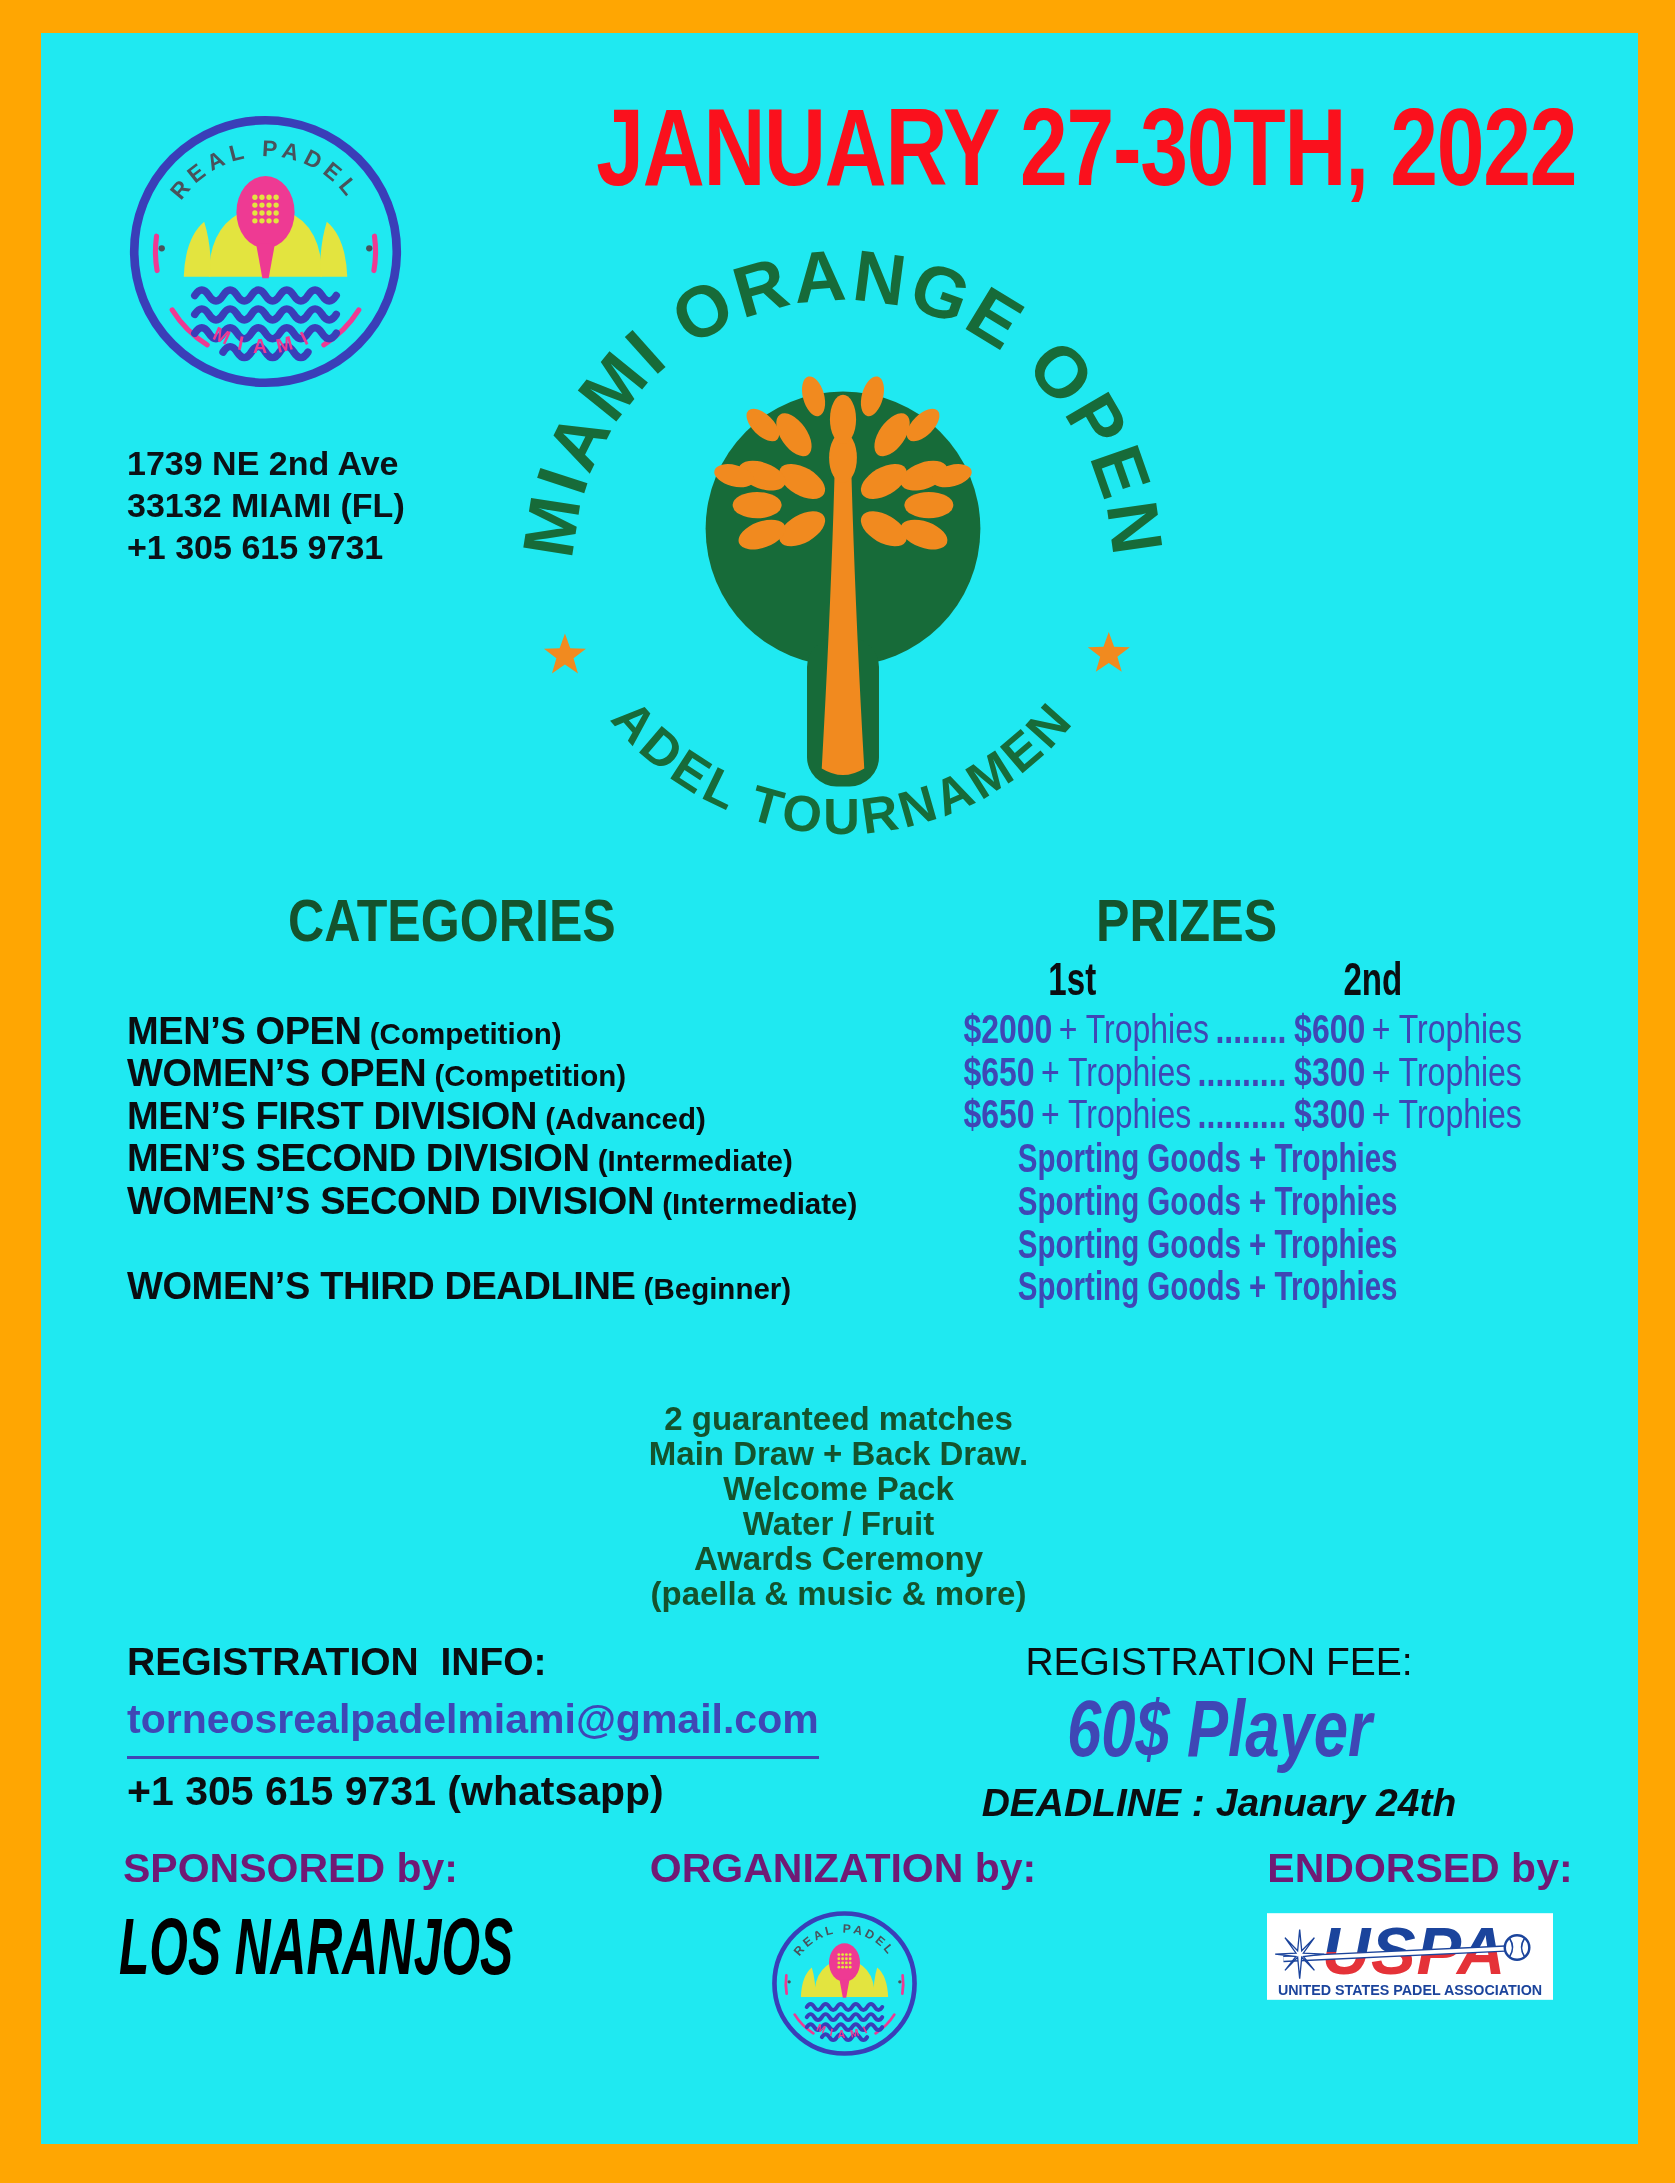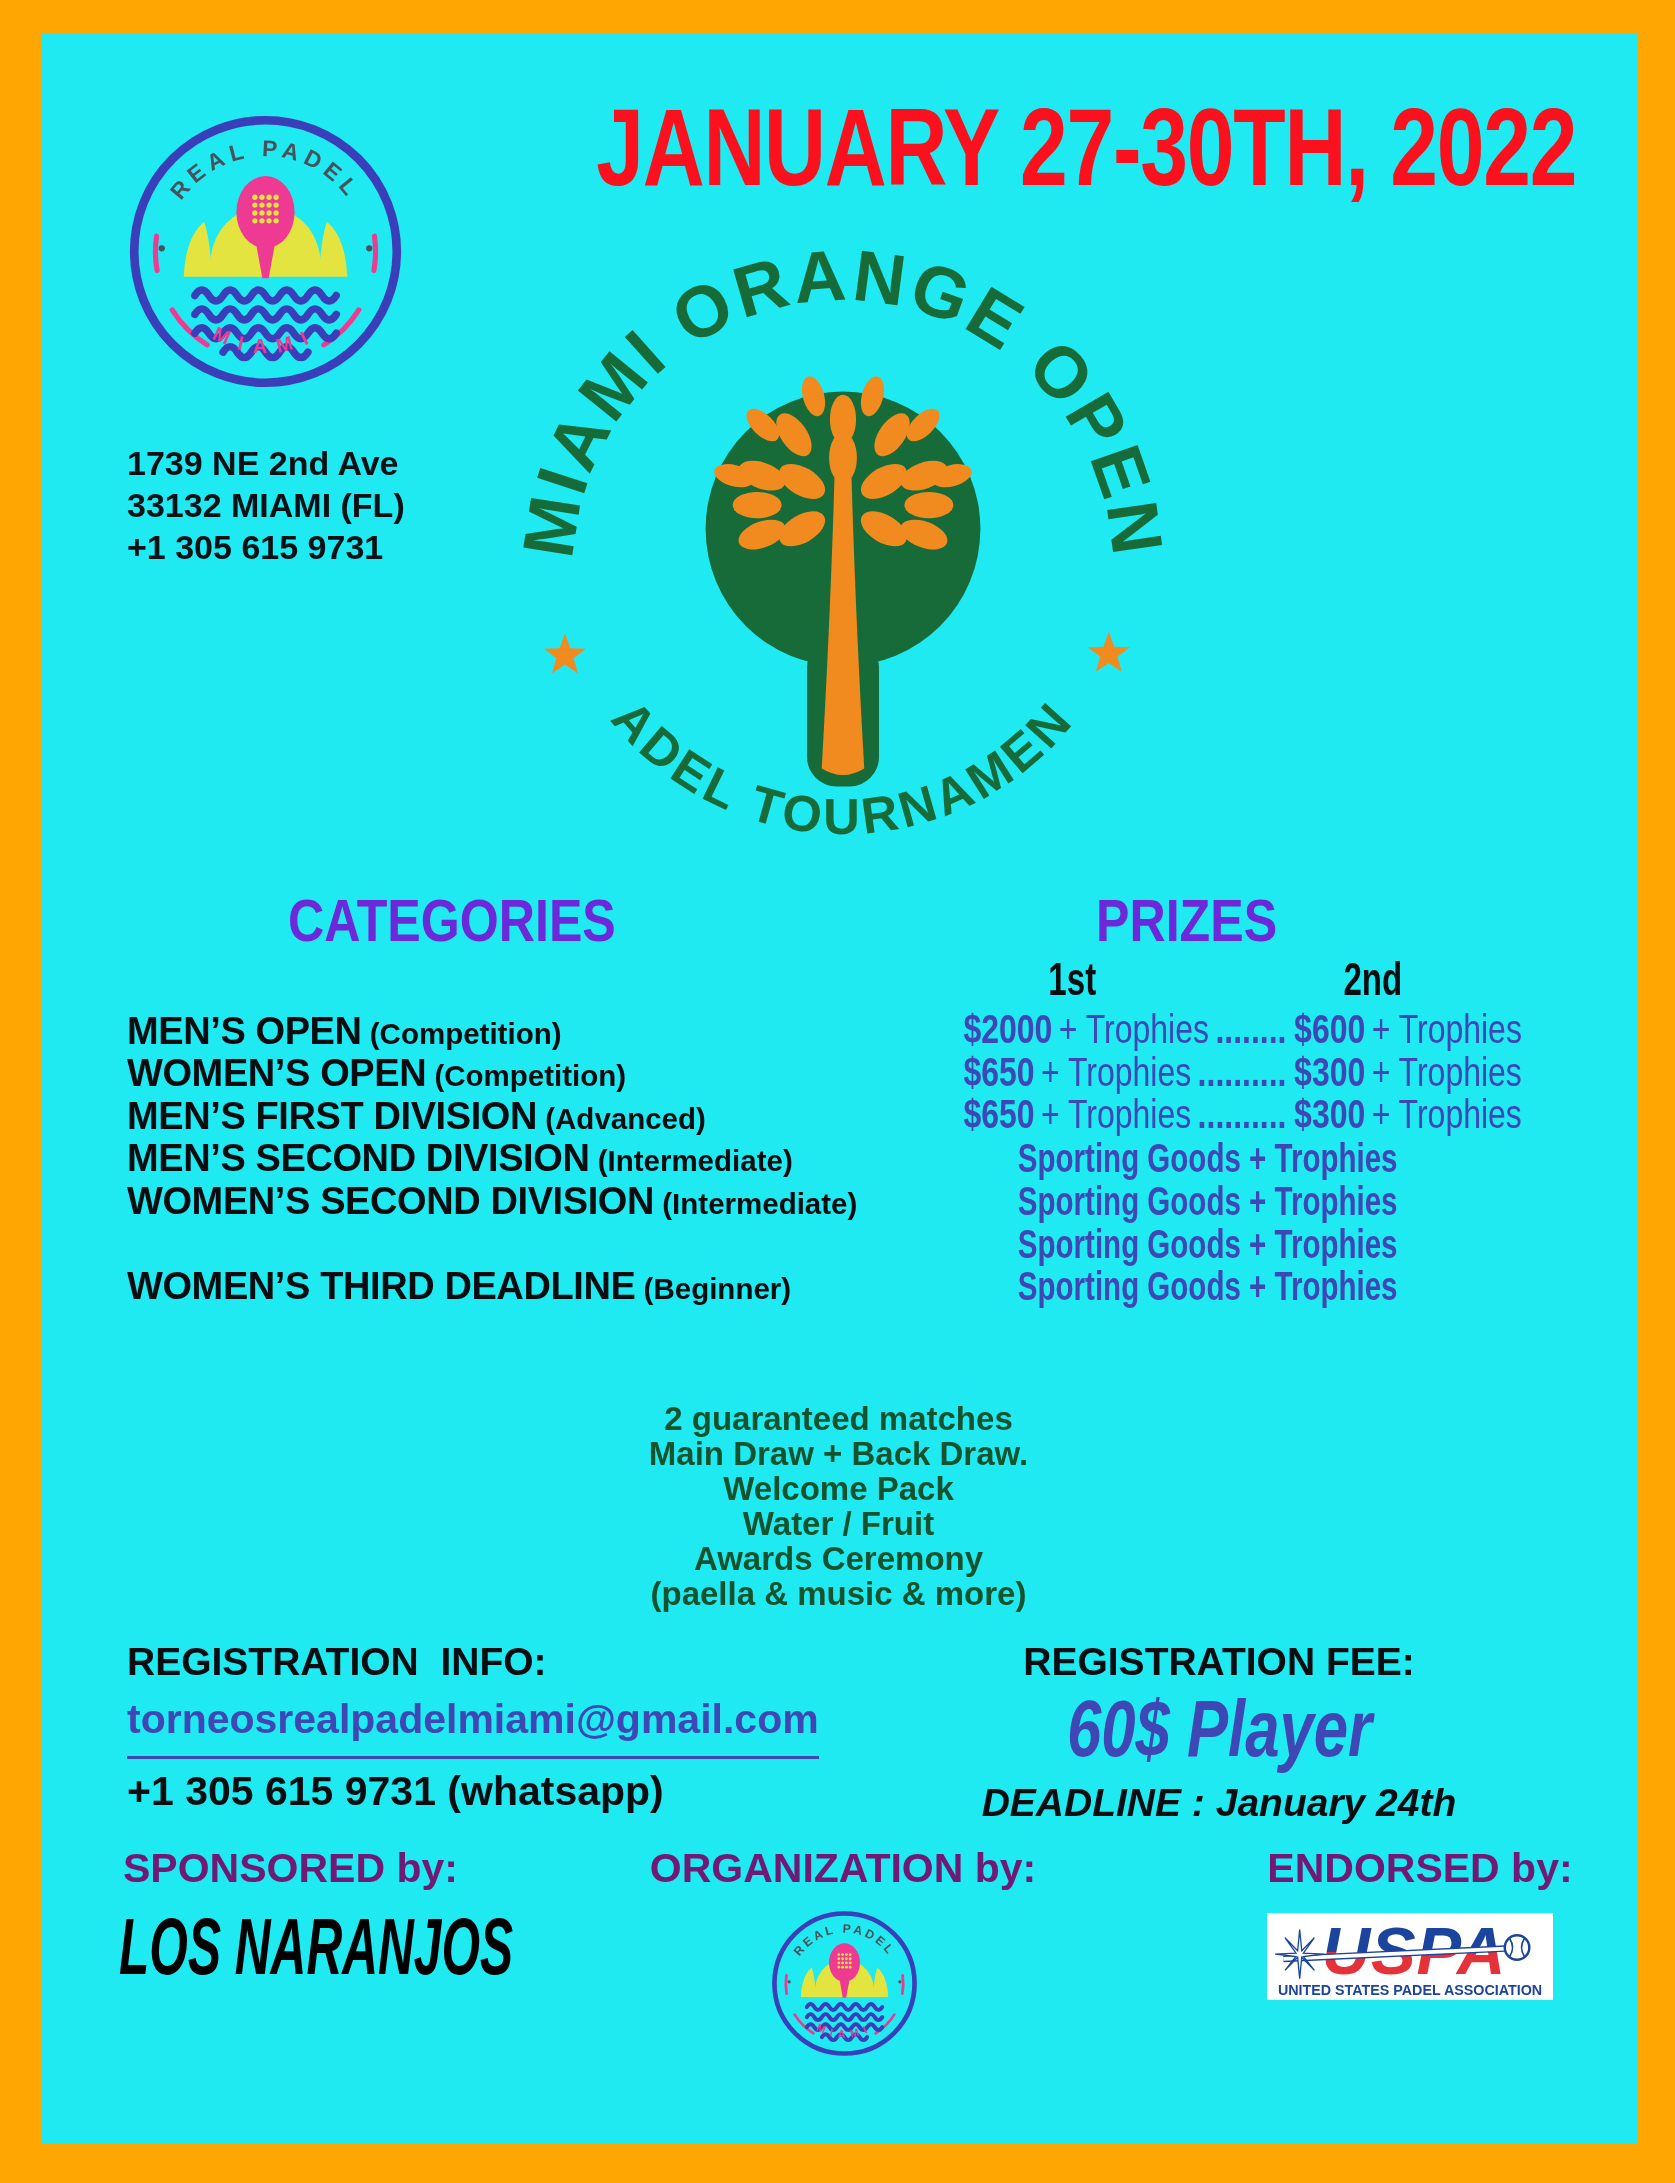--- a/index.html
+++ b/index.html
@@ -16,21 +16,21 @@
   .cx72{display:inline-block;transform:scaleX(.72);transform-origin:center;white-space:nowrap;}
   .cxL{display:inline-block;transform:scaleX(.62);transform-origin:left center;white-space:nowrap;}
   .center{text-align:center;}
 
   .title{
     left:458px;top:92px;width:1154px;text-align:center;
     font-size:110px;line-height:1;font-weight:800;color:#fa111d;letter-spacing:-1.6px;
   }
   .address{left:127px;top:442px;font-size:34px;line-height:42px;font-weight:600;color:#0c1116;}
 
-  .sec-header{font-size:59px;font-weight:800;color:#6d28d9;line-height:1;}
+  .sec-header{font-size:59px;font-weight:800;color:#14532d;line-height:1;}
   .cat-header{left:124px;top:892px;width:655px;text-align:center;}
   .prz-header{left:941px;top:892px;width:491px;text-align:center;}
   .place-label{font-size:46px;font-weight:700;color:#0b0e11;line-height:1;text-align:right;width:131px;}
 
   .cat-row{left:127px;width:786px;height:43px;font-size:38px;line-height:43px;color:#0a0d10;white-space:nowrap;}
   .cat-main{font-weight:800;letter-spacing:-0.4px;}
   .cat-sub{font-weight:700;font-size:29.5px;margin-left:8.2px;}
 
   .prize-row{left:880px;width:655px;height:43px;line-height:43px;text-align:center;color:#3f47b5;font-size:41px;white-space:nowrap;}
   .prize-row b{font-weight:800;margin:0 4.9px;}
@@ -40,21 +40,21 @@
   .perks{left:556px;top:1373px;width:565px;text-align:center;color:#14532d;font-size:33px;line-height:35px;font-weight:700;margin-top:28px;}
 
   .ri{left:127px;top:1640px;width:736px;}
   .ri-title{font-size:39px;font-weight:800;color:#0b0e11;white-space:pre;}
   .ri-email{margin-top:11.5px;font-size:41px;font-weight:700;color:#3f47b5;}
   .ri-email a{color:#3f47b5;text-decoration:none;}
   .ri-email .ul{display:inline-block;border-bottom:3.3px solid #3f47b5;padding-bottom:13px;}
   .ri-phone{margin-top:9.8px;font-size:41px;font-weight:800;color:#0b0e11;}
 
   .rf{left:949px;top:1640px;width:540px;text-align:center;}
-  .rf-title{font-size:39px;font-weight:700;color:#0b0e11;}
+  .rf-title{font-size:39px;font-weight:400;color:#0b0e11;}
   .rf-fee{margin-top:4.9px;font-size:79px;line-height:1;font-weight:800;font-style:italic;color:#3f47b5;}
   .rf-deadline{margin-top:13px;font-size:39px;font-weight:800;font-style:italic;color:#0b0e11;}
 
   .foot-label{top:1846px;font-size:41px;font-weight:600;color:#701a75;line-height:1.1;}
   .sponsor-name{left:119px;top:1907px;font-size:80px;line-height:1;font-weight:900;font-style:italic;color:#000;}
 
   svg{position:absolute;overflow:visible;}
   .arc-green{fill:#176b39;font-weight:800;font-family:"Liberation Sans",sans-serif;}
   .badge-arc-top{fill:#49525b;font-weight:700;letter-spacing:7px;font-size:29px;font-family:"Liberation Sans",sans-serif;}
   .badge-arc-bottom{fill:#ee3a93;font-weight:700;letter-spacing:14px;font-size:25px;font-family:"Liberation Sans",sans-serif;}

